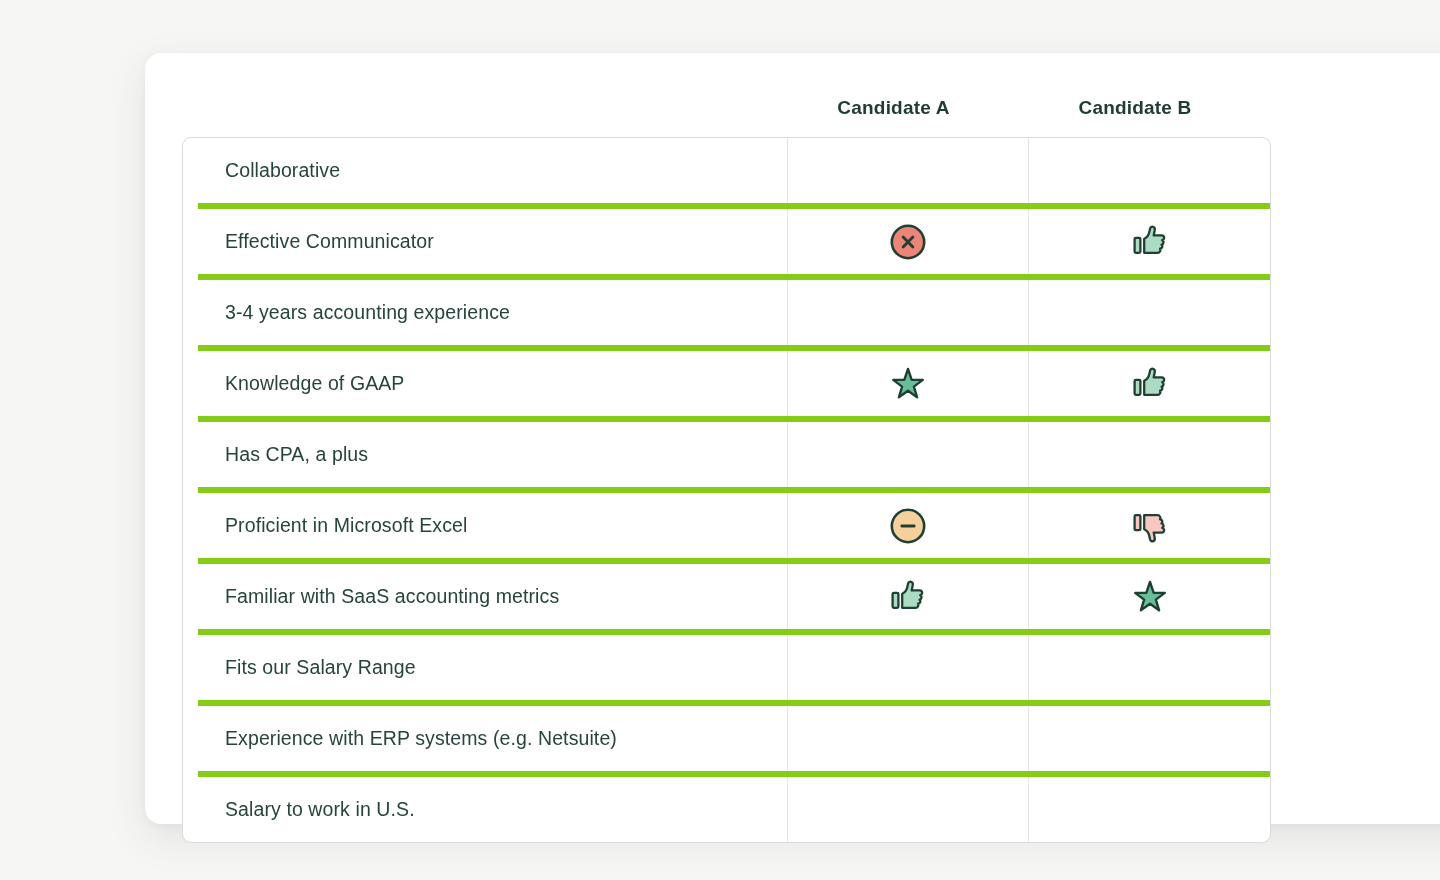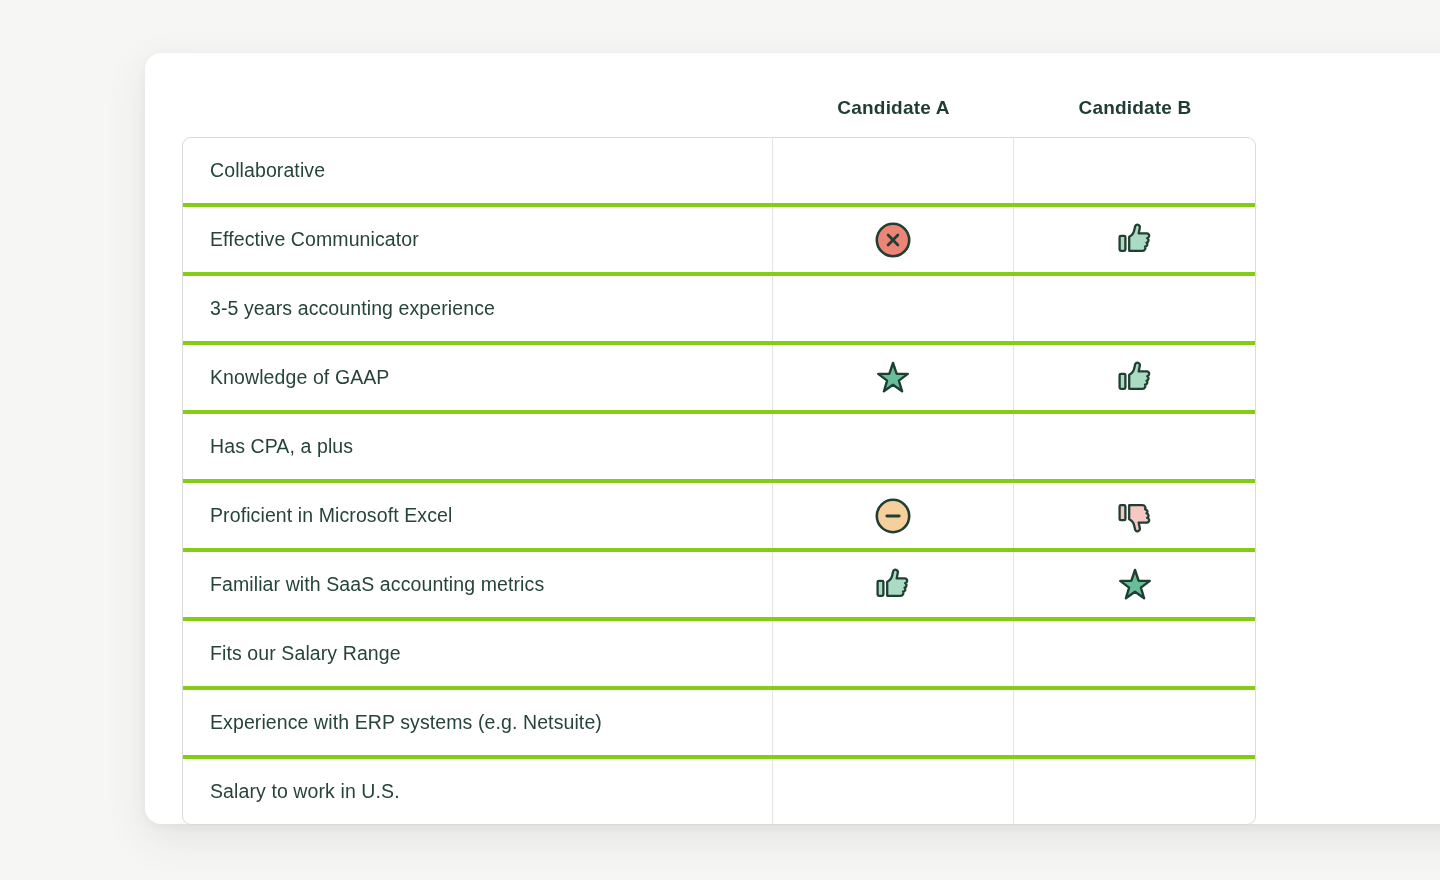--- a/index.html
+++ b/index.html
@@ -39,26 +39,27 @@
   }
   .table {
     position: absolute;
     left: 37px;
     top: 84px;
     width: 1072px;
     border: 1px solid #d9dbd8;
     border-radius: 9px;
     overflow: hidden;
     background: #ffffff;
+    padding-left: 15px;
   }
   .row {
     display: grid;
     grid-template-columns: 589px 241px 242px;
     height: 65px;
-    border-top: 4px solid #84cc16;
+    border-top: 6px solid #84cc16;
   }
   .row:first-child { border-top: none; }
   .cell-label {
     display: flex;
     align-items: center;
     padding-left: 27px;
     font-size: 19.5px;
     color: #26443a;
     letter-spacing: 0.1px;
     white-space: nowrap;
@@ -97,21 +98,21 @@
         <div class="cell-icon">
           <svg width="40" height="40" viewBox="0 0 40 40" fill="none">
             <g>
               <rect x="4.6" y="15.8" width="5.8" height="15" rx="1.3" fill="#abdcc3" stroke="#203f33" stroke-width="2.3" stroke-linejoin="round"></rect>
               <path d="M14.2,30.8 L14.2,16.8 C16.8,15.6 18.6,13.3 19.2,10.6 L20.1,6.6 C20.4,5.2 21.8,4.3 23.1,4.8 C24.3,5.2 25,6.5 24.8,7.8 L23.7,13.4 L31.8,13.4 C33.3,13.4 34.4,14.8 34.1,16.2 C33.9,17.2 33.2,18 32.2,18.2 C33.2,18.7 33.7,19.8 33.4,20.9 C33.2,21.8 32.4,22.5 31.5,22.6 C32.3,23.3 32.6,24.4 32.2,25.3 C31.8,26.2 31,26.7 30,26.7 C30.5,27.4 30.6,28.4 30.1,29.2 C29.6,30.2 28.6,30.8 27.5,30.8 Z" fill="#abdcc3" stroke="#203f33" stroke-width="2.3" stroke-linejoin="round"></path>
             </g>
           </svg>
         </div>
       </div>
       <div class="row">
-        <div class="cell-label">3-5 years accounting experience</div>
+        <div class="cell-label">3-4 years accounting experience</div>
         <div class="cell-icon"></div>
         <div class="cell-icon"></div>
       </div>
       <div class="row">
         <div class="cell-label">Knowledge of GAAP</div>
         <div class="cell-icon">
           <svg width="40" height="40" viewBox="0 0 40 40" fill="none">
             <path d="M20,5 L23.6,15.7 L34.8,15.9 L25.9,22.6 L29.1,33.3 L20,26.8 L10.9,33.3 L14.1,22.6 L5.2,15.9 L16.4,15.7 Z" fill="#69bd99" stroke="#203f33" stroke-width="2.4" stroke-linejoin="round"></path>
           </svg>
         </div>

